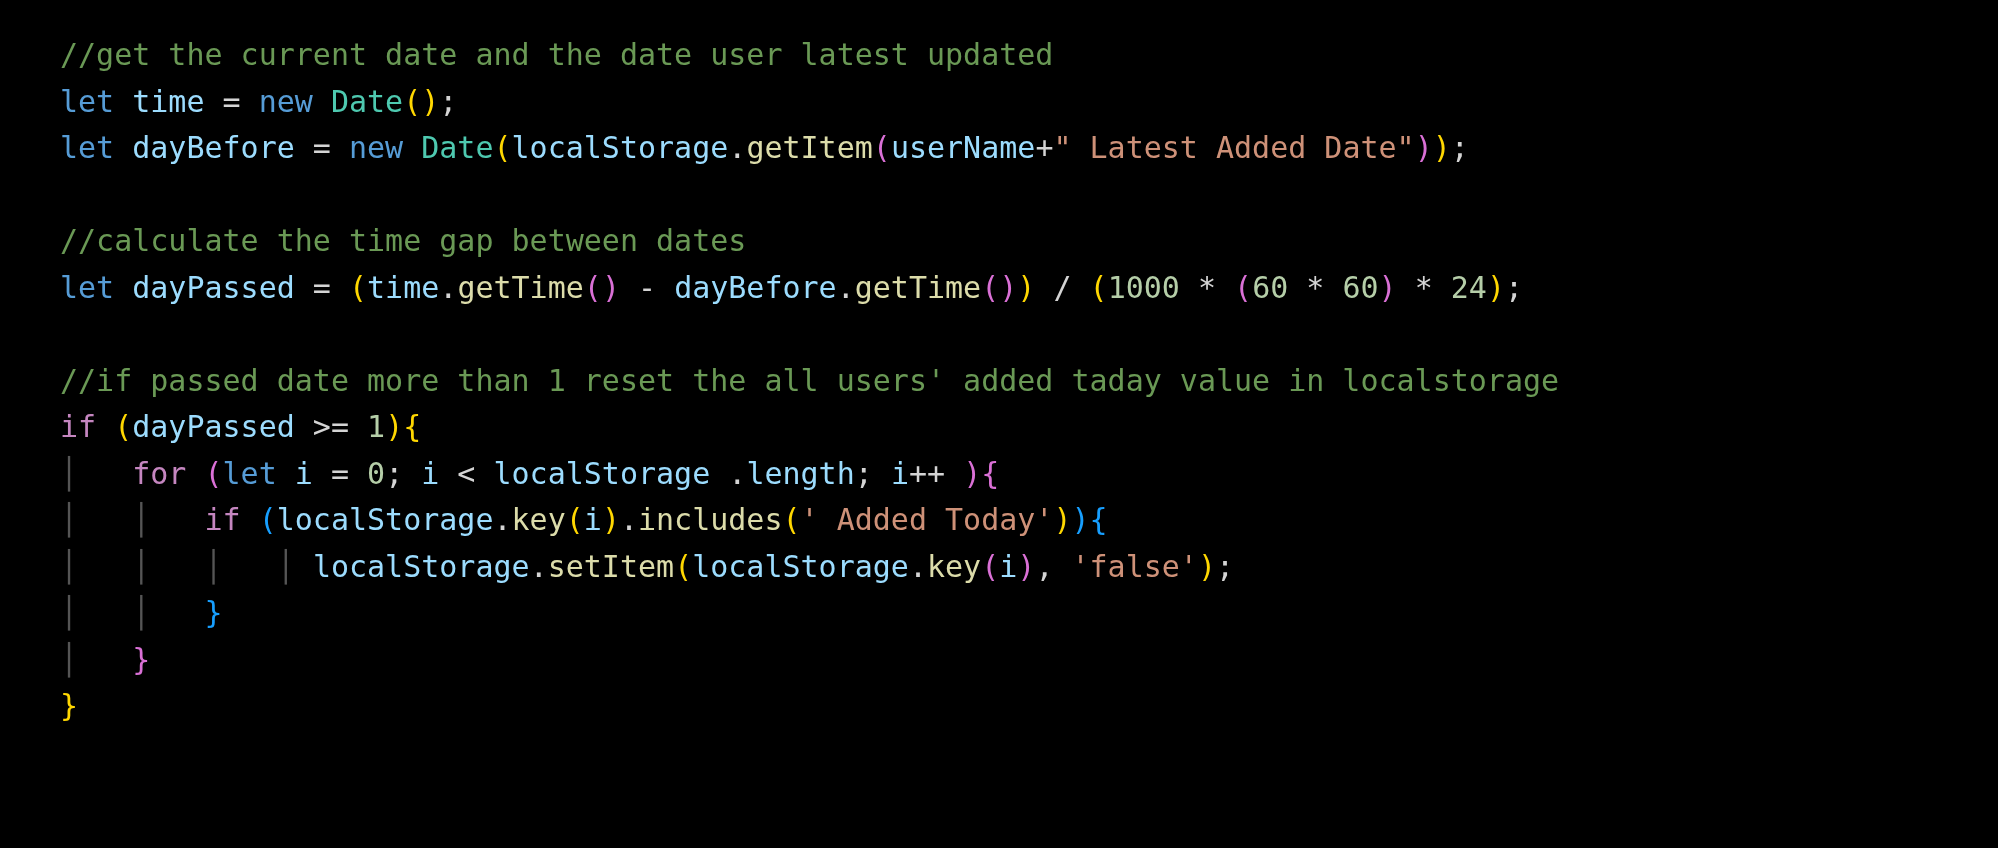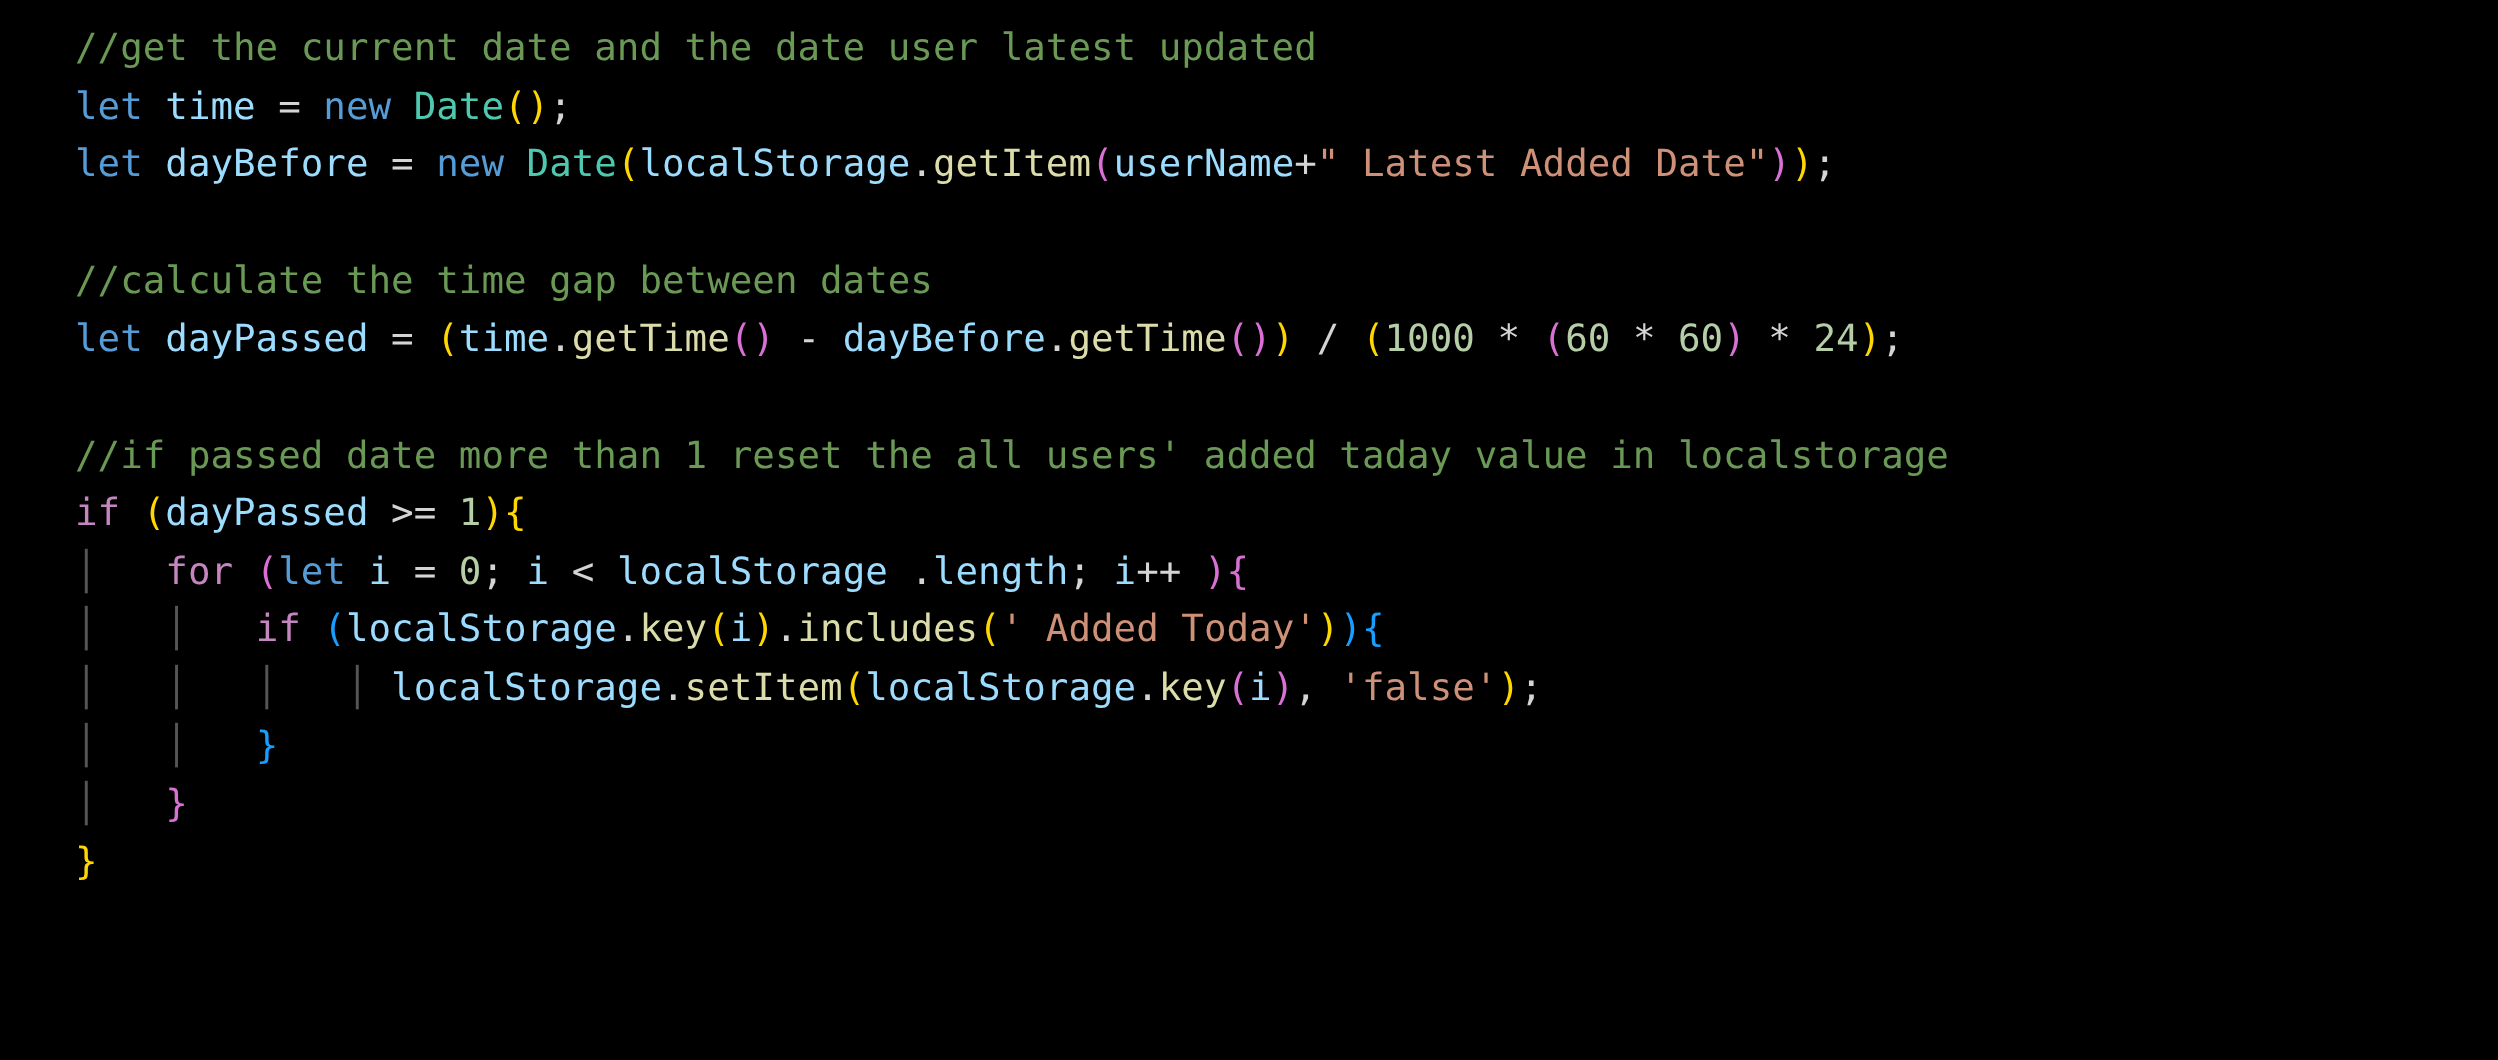--- a/index.html
+++ b/index.html
@@ -5,21 +5,21 @@
   html, body {
     margin: 0;
     padding: 0;
     background: #000000;
     width: 1998px;
     height: 848px;
     overflow: hidden;
   }
   pre.code {
     margin: 0;
-    padding: 16px 0 0 60px;
+    padding: 32px 0 0 60px;
     font-family: "Menlo", "Consolas", "Monaco", monospace;
     font-size: 30px;
     line-height: 1.55;
     color: #d4d4d4;
     white-space: pre;
   }
   
   .cmt { color: #6a9955; }
   .kw  { color: #569cd6; }
   .kw2 { color: #c586c0; }

